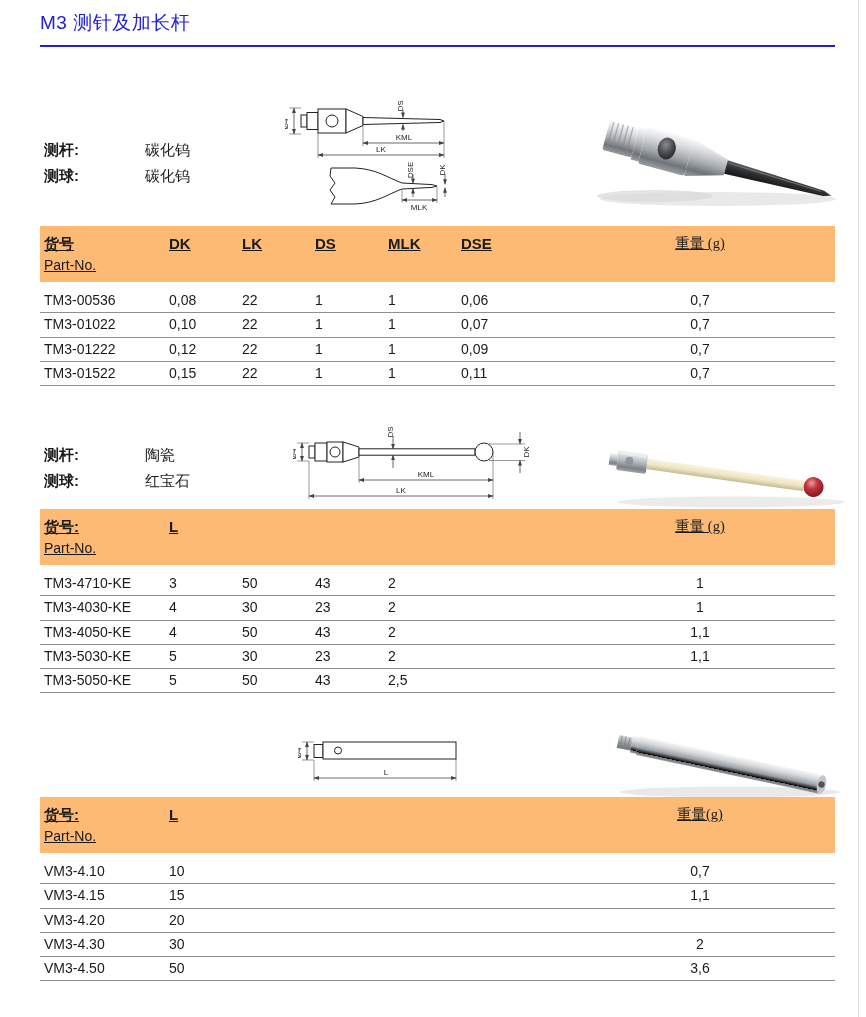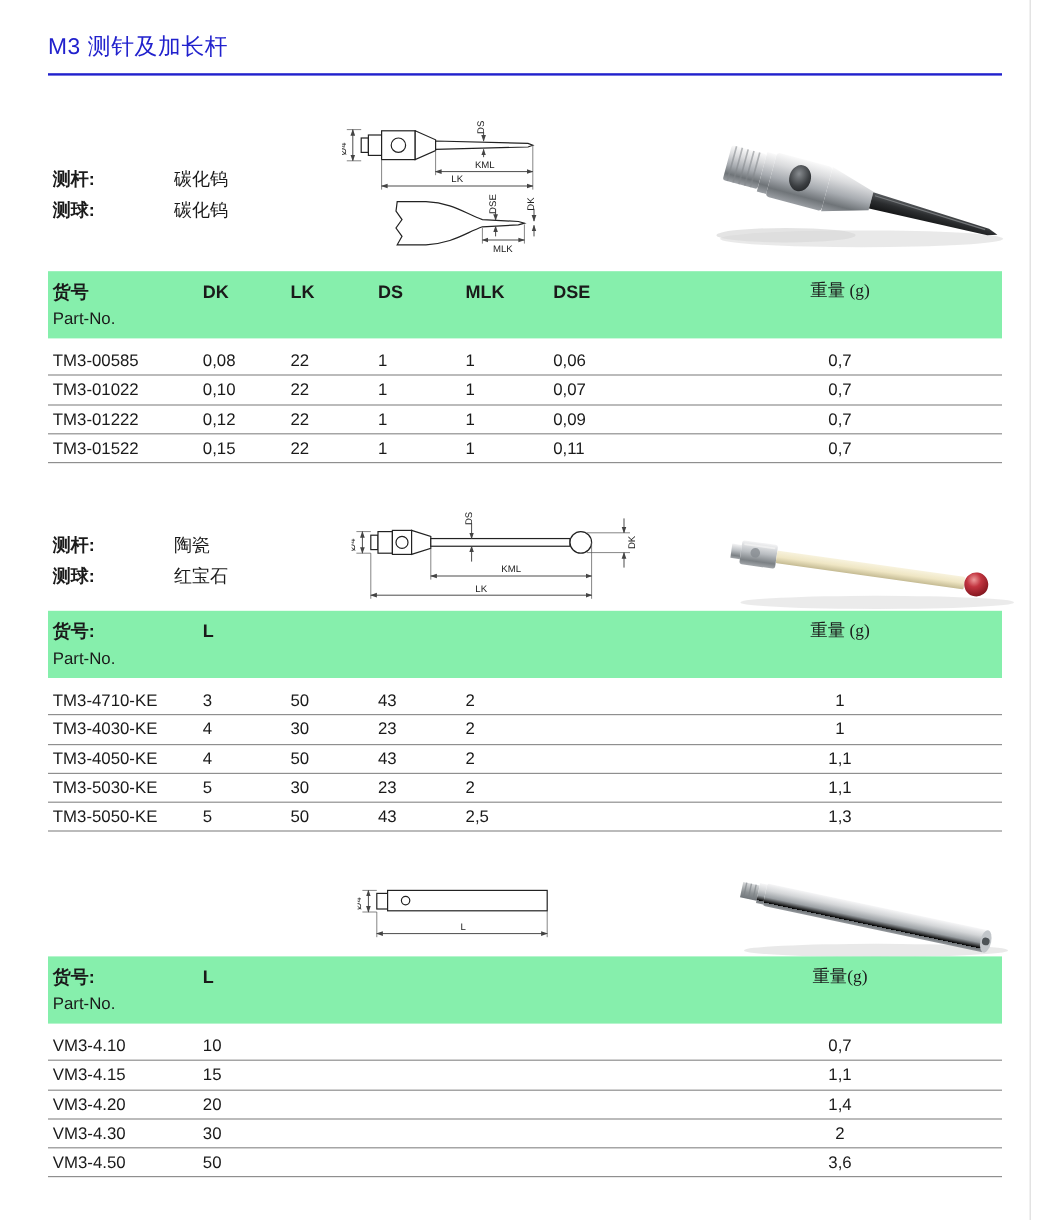--- a/index.html
+++ b/index.html
@@ -5,21 +5,21 @@
   * { margin:0; padding:0; box-sizing:border-box; }
   html,body { background:#fff; }
   .page {
     position:relative; width:866px; height:1017px; background:#ffffff;
     font-family:"Liberation Sans","DejaVu Sans",sans-serif; color:#1a1a1a;
     overflow:hidden;
   }
   .page-edge { position:absolute; left:858px; top:0; width:1px; height:100%; background:#dcdcdc; }
 
   
-  .title-block { position:absolute; left:40px; width:795px; top:26px;
+  .title-block { position:absolute; left:40px; width:795px; top:10px;
     padding-bottom:9px; border-bottom:2px solid #2121cd; }
   .title-block h1 { font-size:19px; font-weight:500; color:#2121cd; letter-spacing:.5px; }
 
   
   .section { position:absolute; left:40px; width:795px; }
   .sec1 { top:95px;  height:128px; }
   .sec2 { top:418px; height:92px;  }
   .sec3 { top:712px; height:86px;  }
   .specs { position:absolute; left:4px; }
   .sec1 .specs { top:42px; } .sec2 .specs { top:24px; } .sec3 .specs { top:28px; }
@@ -38,21 +38,21 @@
 
   .photo { position:absolute; }
   .sec1 .photo { left:543px; top:8px; }
   .sec2 .photo { left:553px; top:16px; }
   .sec3 .photo { left:562px; top:2px; }
 
   
   .ptable { position:absolute; left:40px; width:795px; }
   .t1 { top:226px; } .t2 { top:509px; } .t3 { top:797px; }
   .grid { display:grid; grid-template-columns:125px 73px 73px 73px 73px 73px 1fr; }
-  .thead { background:#86efac; padding:7px 0 6px 0; }
+  .thead { background:#fdba74; padding:7px 0 6px 0;text-decoration:underline; }
   .thead .hrow { height:21px; line-height:21px; }
   .hcell { font-size:15px; font-weight:bold; padding-left:4px; }
   .subhead { font-size:14px; font-weight:normal; padding-left:4px; height:22px; line-height:22px; }
   .c-weight { grid-column:7; text-align:center; padding-left:35px; }
   .hcell.c-weight { font-family:"Liberation Serif","DejaVu Serif",serif; font-weight:normal; font-size:14.5px; }
   .tbody { margin-top:7px; }
   .trow { height:24.3px; line-height:23px; border-bottom:1px solid #8f8f8f; font-size:14px; }
   .trow > div { padding-left:4px; }
   .trow > .c-weight { padding-left:35px; }
 </style>
@@ -164,21 +164,21 @@
         <div class="hcell">DS</div>
         <div class="hcell">MLK</div>
         <div class="hcell">DSE</div>
         <div class="hcell c-weight">重量 (g)</div>
       </div>
       <div class="subhead">Part-No.</div>
     </div>
     <div class="tbody">
 
     <div class="grid trow">
-        <div>TM3-00585</div>
+        <div>TM3-00536</div>
         <div>0,08</div>
         <div>22</div>
         <div>1</div>
         <div>1</div>
         <div>0,06</div>
         <div class="c-weight">0,7</div>
       </div>
         <div class="grid trow">
         <div>TM3-01022</div>
         <div>0,10</div>
@@ -329,21 +329,20 @@
         <div>23</div>
         <div>2</div>
         <div class="c-weight">1,1</div>
       </div>
         <div class="grid trow">
         <div>TM3-5050-KE</div>
         <div>5</div>
         <div>50</div>
         <div>43</div>
         <div>2,5</div>
-        <div class="c-weight">1,3</div>
       </div>
       </div>
   </div>
 
   <div class="section sec3">
 
     <svg class="drawing" width="170" height="58" viewBox="0 0 170 58">
       <defs>
         <marker id="d3a" viewBox="0 0 10 10" refX="9" refY="5" markerWidth="7" markerHeight="7" orient="auto-start-reverse">
           <path d="M0,1.5 L10,5 L0,8.5 z" fill="#444"></path>
@@ -407,21 +406,20 @@
         <div class="c-weight">0,7</div>
       </div>
         <div class="grid trow">
         <div>VM3-4.15</div>
         <div>15</div>
         <div class="c-weight">1,1</div>
       </div>
         <div class="grid trow">
         <div>VM3-4.20</div>
         <div>20</div>
-        <div class="c-weight">1,4</div>
       </div>
         <div class="grid trow">
         <div>VM3-4.30</div>
         <div>30</div>
         <div class="c-weight">2</div>
       </div>
         <div class="grid trow">
         <div>VM3-4.50</div>
         <div>50</div>
         <div class="c-weight">3,6</div>

